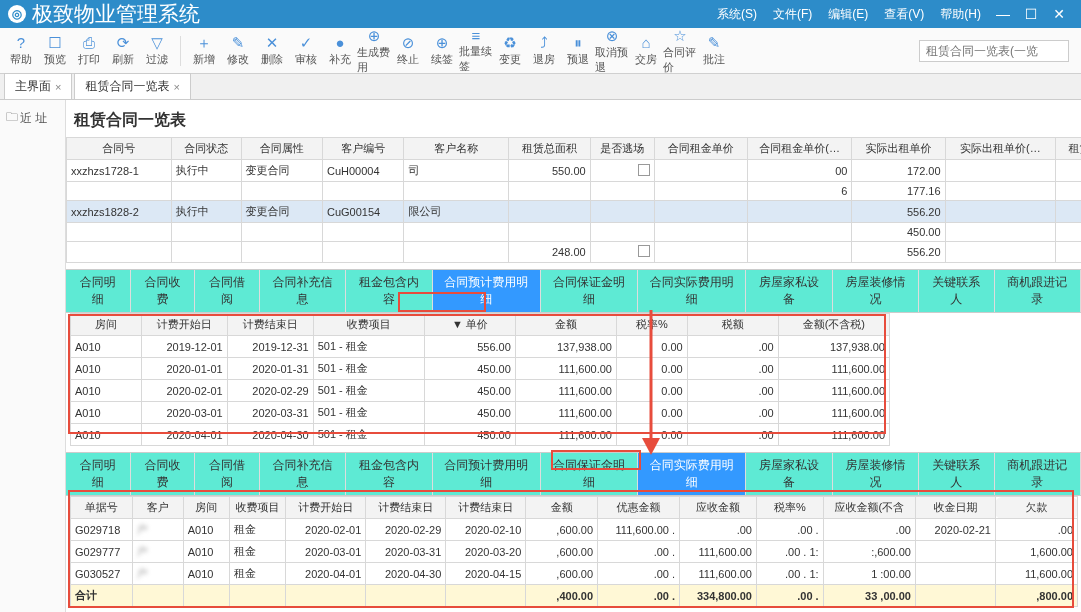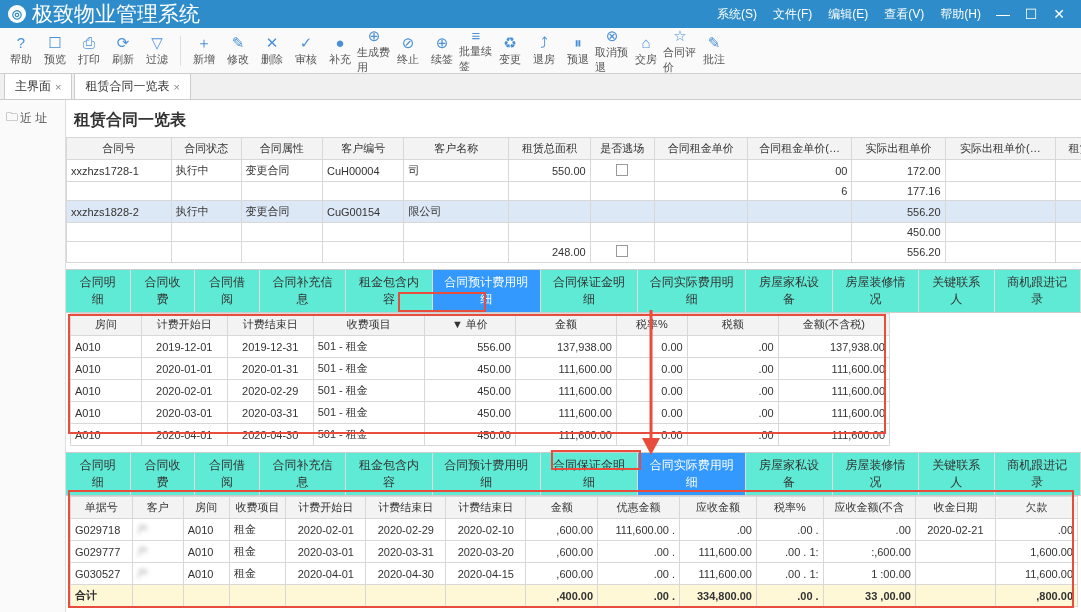--- a/index.html
+++ b/index.html
@@ -32,21 +32,21 @@
 .sidebar .side-item { padding: 4px; font-size: 12px; color: #555; display: flex; align-items: center; gap: 2px; }
 .content { flex: 1; overflow: hidden; display: flex; flex-direction: column; position: relative; }
 
 .page-title { font-size: 16px; font-weight: bold; padding: 10px 8px 6px; }
 
 
 table { border-collapse: collapse; table-layout: fixed; }
 th, td { border: 1px solid #d8d8d8; padding: 3px 4px; font-size: 11px; overflow: hidden; white-space: nowrap; text-align: left; }
 th { background: #f3f3f3; font-weight: normal; text-align: center; }
 td.num { text-align: right; }
-td.ctr { text-align: center; }
+td.ctr { text-align: right; }
 .row-sel td { background: #dce8f5; }
 
 .sub-tabs { display: flex; border-top: 1px solid #ccc; border-bottom: 1px solid #ccc; background: #5eead4; margin-top: 6px; text-align: center; }
 .sub-tab { padding: 4px 10px; border-right: 1px solid #ddd; font-size: 12px; }
 .sub-tab.active { background: #3399ff; color: #fff; }
 
 
 .hl { position: absolute; border: 2px solid #e74c3c; pointer-events: none; z-index: 50; }
 
 
@@ -160,20 +160,23 @@
       </div>
       <div class="tbtn">
         <span class="ico">☆</span>
         <span>合同评价</span>
       </div>
       <div class="tbtn">
         <span class="ico">✎</span>
         <span>批注</span>
       </div>
     </div>
+  <div class="search-box">
+    <input placeholder="租赁合同一览表(一览" style="">
+  </div>
 </div>
 
 <div class="doc-tabs">
   <div class="doc-tab">
       <span>主界面</span>
       <span class="close">×</span>
     </div>
   <div class="doc-tab">
       <span>租赁合同一览表</span>
       <span class="close">×</span>

